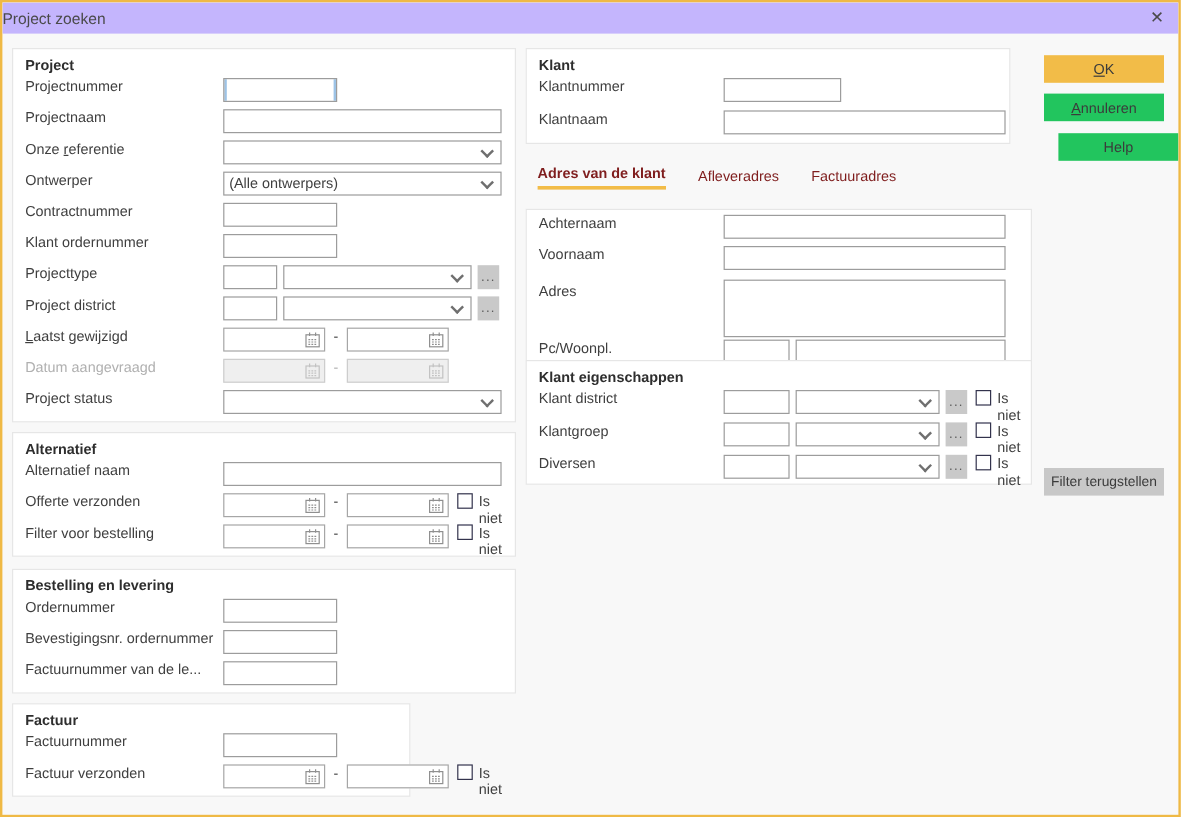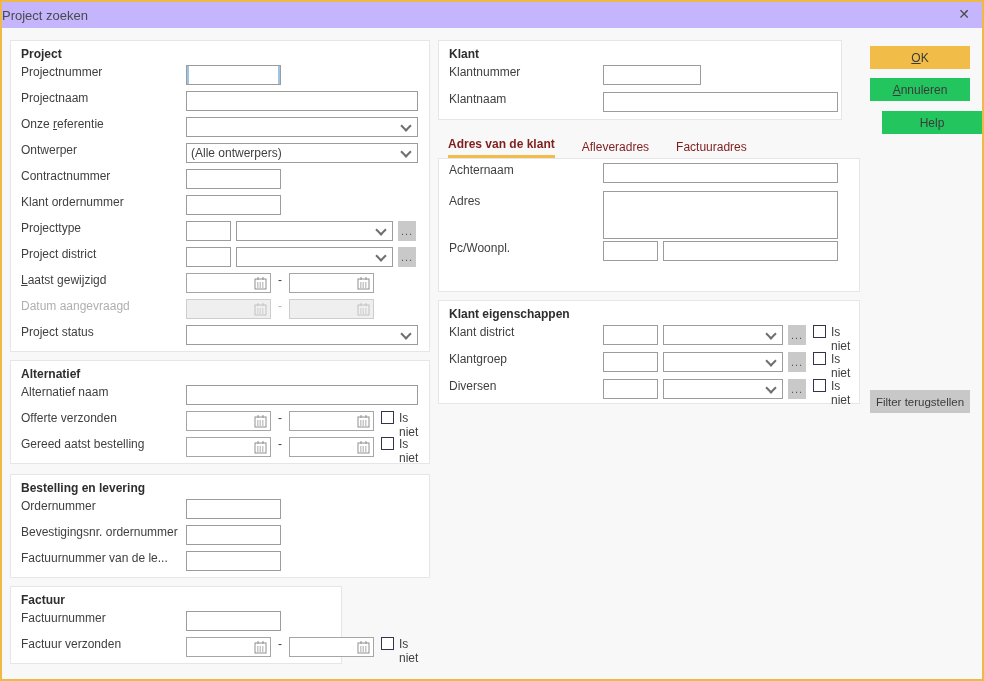--- a/index.html
+++ b/index.html
@@ -44,21 +44,21 @@
   .gap5 { margin-right:5px; }
 
   .w45{width:45px} .w55{width:55px} .w95{width:95px} .w98{width:98px}
   .w120{width:120px} .w157{width:157px} .w175{width:175px} .w232{width:232px} .w235{width:235px}
 
   .g-project    { left:8px;   top:38px;  width:420px; height:312px; }
   .g-alternatief{ left:8px;   top:358px; width:420px; height:104px; }
   .g-bestelling { left:8px;   top:472px; width:420px; height:104px; }
   .g-factuur    { left:8px;   top:584px; width:332px; height:78px;  }
   .g-klant      { left:436px; top:38px;  width:404px; height:80px;  }
-  .g-adres      { left:436px; top:156px; width:422px; height:134px; padding-top:4px; }
+  .g-adres      { left:436px; top:172px; width:422px; height:134px; padding-top:4px; }
   .g-eig        { left:436px; top:298px; width:422px; height:104px; }
   .g-klant .grow, .g-eig .grow { height:27px; }
 
   .tabs { position:absolute; left:436px; top:132px; width:422px; height:24px;
           display:flex; align-items:flex-end; padding-left:10px; }
   .tab { margin-right:27px; padding-bottom:4px; color:#7f1d1d; }
   .tab.active { font-weight:700; border-bottom:3px solid #F2BC48; }
 
   .btn { position:absolute; width:100px; height:23px; background:#22c55e; color:#3b3b3b;
          display:flex; align-items:center; justify-content:center; }
@@ -221,21 +221,21 @@
             <line x1="4" y1="7" x2="11" y2="7" stroke="currentColor" stroke-dasharray="1.5 1"></line>
             <line x1="4" y1="9" x2="11" y2="9" stroke="currentColor" stroke-dasharray="1.5 1"></line>
             <line x1="4" y1="11" x2="11" y2="11" stroke="currentColor" stroke-dasharray="1.5 1"></line>
           </svg>
       </div>
       <span class="cb"></span>
       <span class="cbl">Is niet</span>
     </div>
 
     <div class="grow">
-      <span class="lbl">Gereed aatst bestelling</span>
+      <span class="lbl">Filter voor bestelling</span>
       <div class="datef">
         <svg width="15" height="15" viewBox="0 0 15 15">
             <rect x="2" y="3" width="11" height="10" fill="none" stroke="currentColor"></rect>
             <line x1="5" y1="1" x2="5" y2="4" stroke="currentColor"></line>
             <line x1="10" y1="1" x2="10" y2="4" stroke="currentColor"></line>
             <line x1="4" y1="7" x2="11" y2="7" stroke="currentColor" stroke-dasharray="1.5 1"></line>
             <line x1="4" y1="9" x2="11" y2="9" stroke="currentColor" stroke-dasharray="1.5 1"></line>
             <line x1="4" y1="11" x2="11" y2="11" stroke="currentColor" stroke-dasharray="1.5 1"></line>
           </svg>
       </div>
@@ -329,20 +329,24 @@
     <span class="tab">Afleveradres</span>
     <span class="tab">Factuuradres</span>
   </div>
 
   <div class="group g-adres">
     <div class="grow">
       <span class="lblr">Achternaam</span>
       <input class="txt w235" style="">
     </div>
 
+    <div class="grow">
+      <span class="lblr">Voornaam</span>
+      <input class="txt w235" style="">
+    </div>
 
     <div class="grow tall">
       <span class="lblr" style="padding-top:3px;">Adres</span>
       <textarea class="txt w235" style="height: 48px;"></textarea>
     </div>
 
     <div class="grow">
       <span class="lblr">Pc/Woonpl.</span>
       <input class="txt w55 gap5" style="">
       <input class="txt w175" style="">

